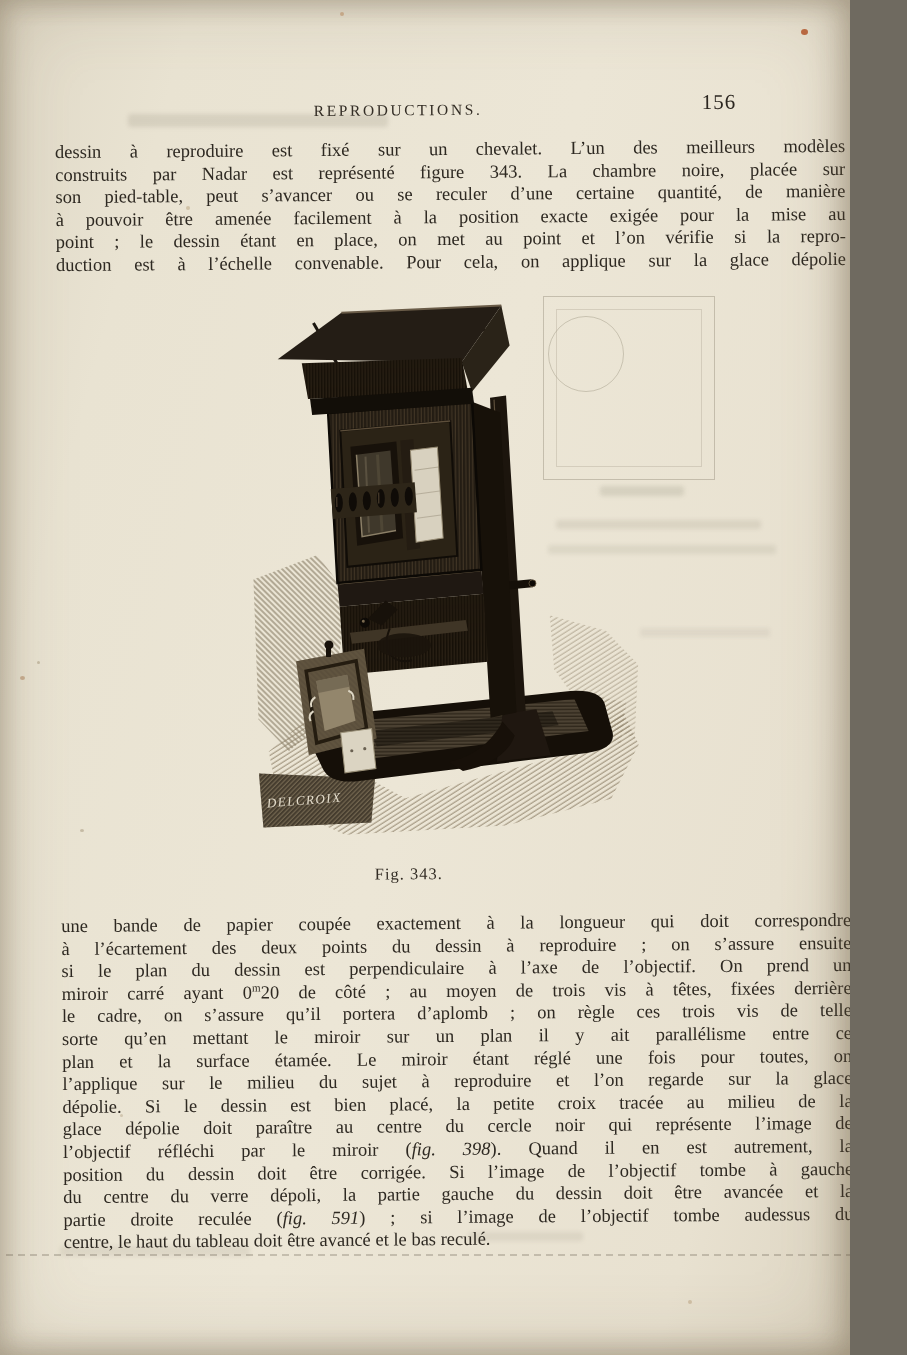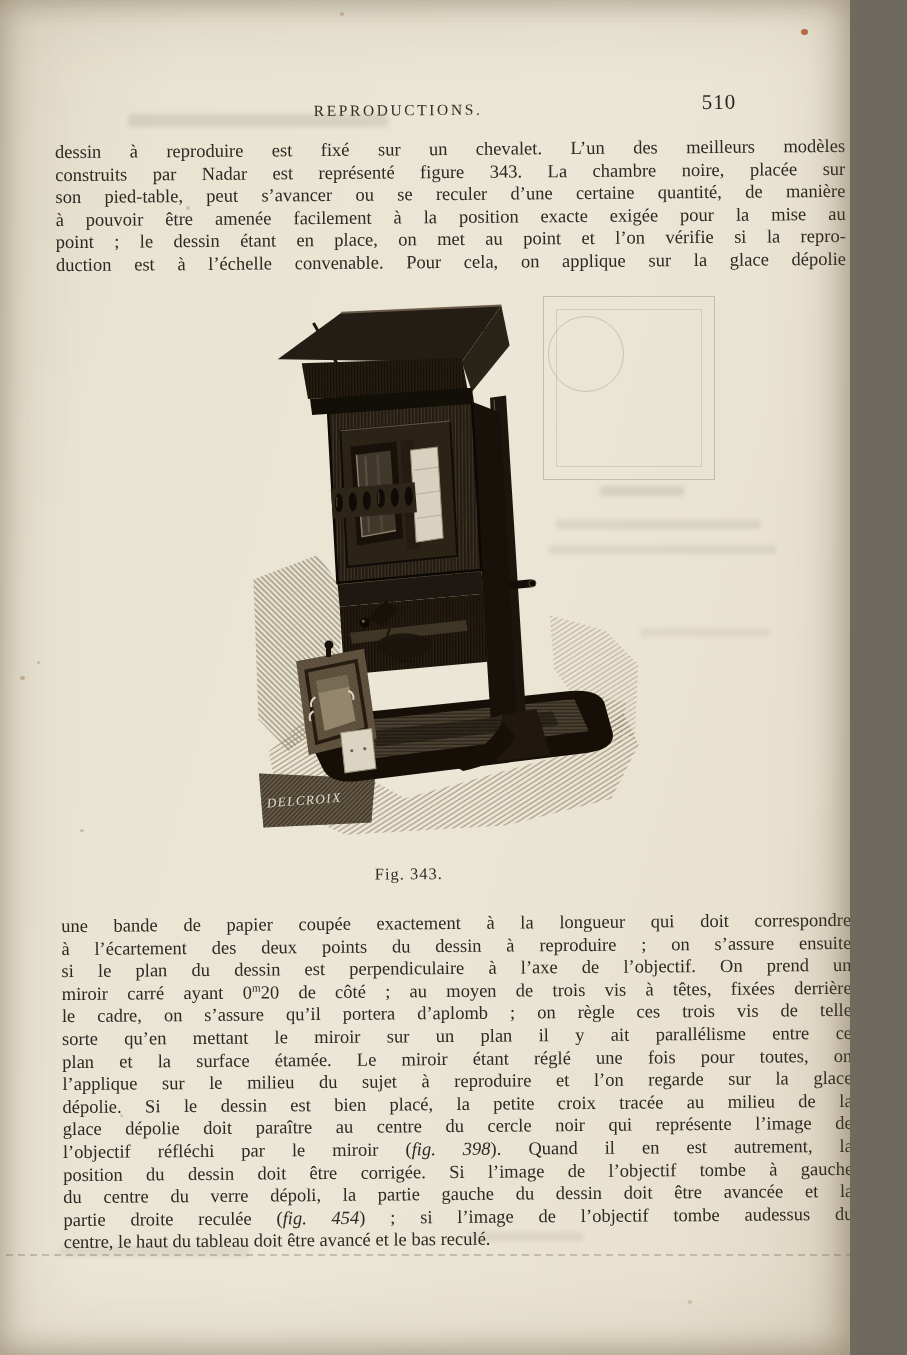--- a/index.html
+++ b/index.html
@@ -69,21 +69,21 @@
   <div class="ghost g-bar gb4"></div>
   <div class="ghost g-bar gb5"></div>
   <div class="ghost g-bar gb6"></div>
   <div class="ghost g-bar gb7"></div>
   <div class="crease"></div>
 
   <div class="content">
 
     <div class="running-head">
       <span class="head-title">REPRODUCTIONS.</span>
-      <span class="page-num">510</span>
+      <span class="page-num">156</span>
     </div>
 
     <div class="para p1">
       <div class="tline">dessin à reproduire est fixé sur un chevalet. L’un des meilleurs modèles</div>
       <div class="tline">construits par Nadar est représenté figure 343. La chambre noire, placée sur</div>
       <div class="tline">son pied-table, peut s’avancer ou se reculer d’une certaine quantité, de manière</div>
       <div class="tline">à pouvoir être amenée facilement à la position exacte exigée pour la mise au</div>
       <div class="tline">point ; le dessin étant en place,  on met au point et l’on vérifie si la repro-</div>
       <div class="tline">duction est à l’échelle convenable. Pour cela, on applique sur la glace dépolie</div>
     </div>
@@ -228,21 +228,21 @@
       <div class="tline">miroir carré ayant 0<sup>m</sup>20 de côté ; au moyen de trois vis à têtes, fixées derrière</div>
       <div class="tline">le cadre, on s’assure qu’il portera d’aplomb ; on règle ces trois vis de telle</div>
       <div class="tline">sorte qu’en mettant le miroir sur un plan il y ait parallélisme entre ce</div>
       <div class="tline">plan et la surface étamée. Le miroir étant réglé une fois pour toutes, on</div>
       <div class="tline">l’applique sur le milieu du sujet à reproduire et l’on regarde sur la glace</div>
       <div class="tline">dépolie. Si le dessin est bien placé, la petite croix tracée au milieu de la</div>
       <div class="tline">glace dépolie doit paraître au centre du cercle noir qui représente l’image de</div>
       <div class="tline">l’objectif réfléchi par le miroir (<i>fig. 398</i>). Quand il en est autrement, la</div>
       <div class="tline">position du dessin doit être corrigée. Si l’image de l’objectif tombe à gauche</div>
       <div class="tline">du centre du verre dépoli, la partie gauche du dessin doit être avancée et la</div>
-      <div class="tline">partie droite reculée (<i>fig. 454</i>) ; si l’image de l’objectif tombe audessus du</div>
+      <div class="tline">partie droite reculée (<i>fig. 591</i>) ; si l’image de l’objectif tombe audessus du</div>
       <div class="tline short">centre, le haut du tableau doit être avancé et le bas reculé.</div>
     </div>
 
   </div>
 
   <div>
     <div class="speck f1"></div>
     <div class="speck f2"></div>
     <div class="speck f3"></div>
     <div class="speck f4"></div>

